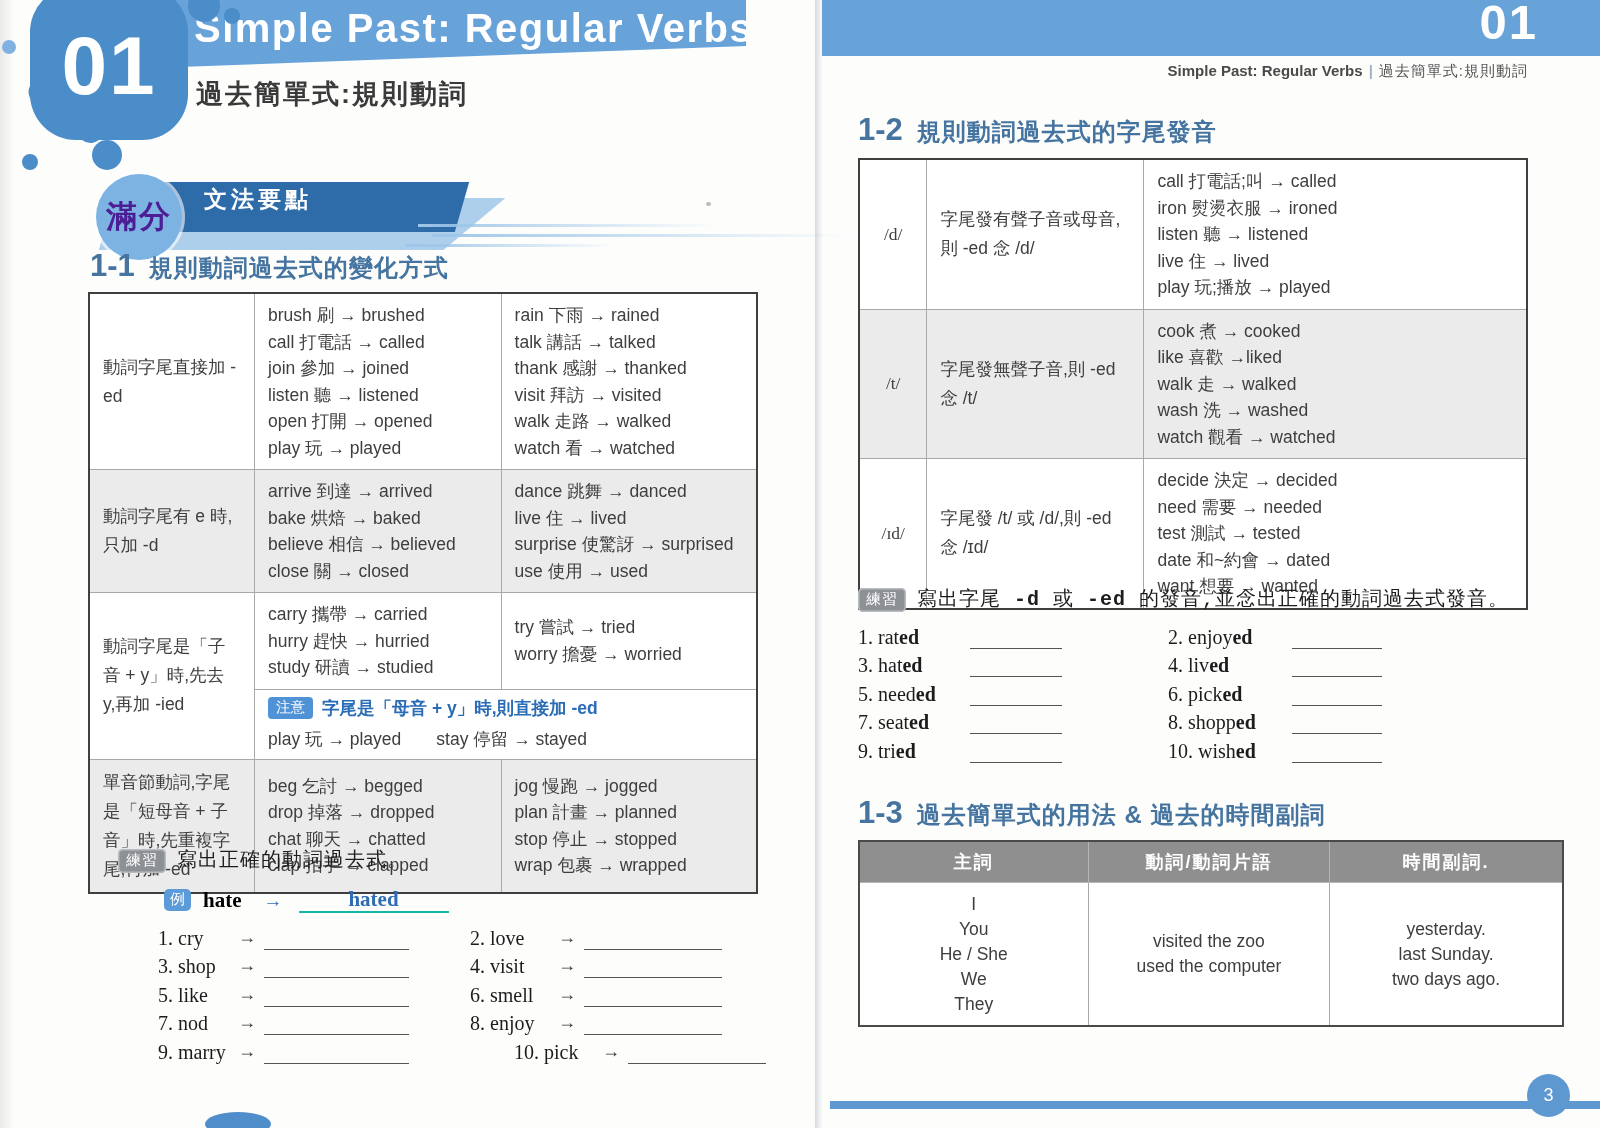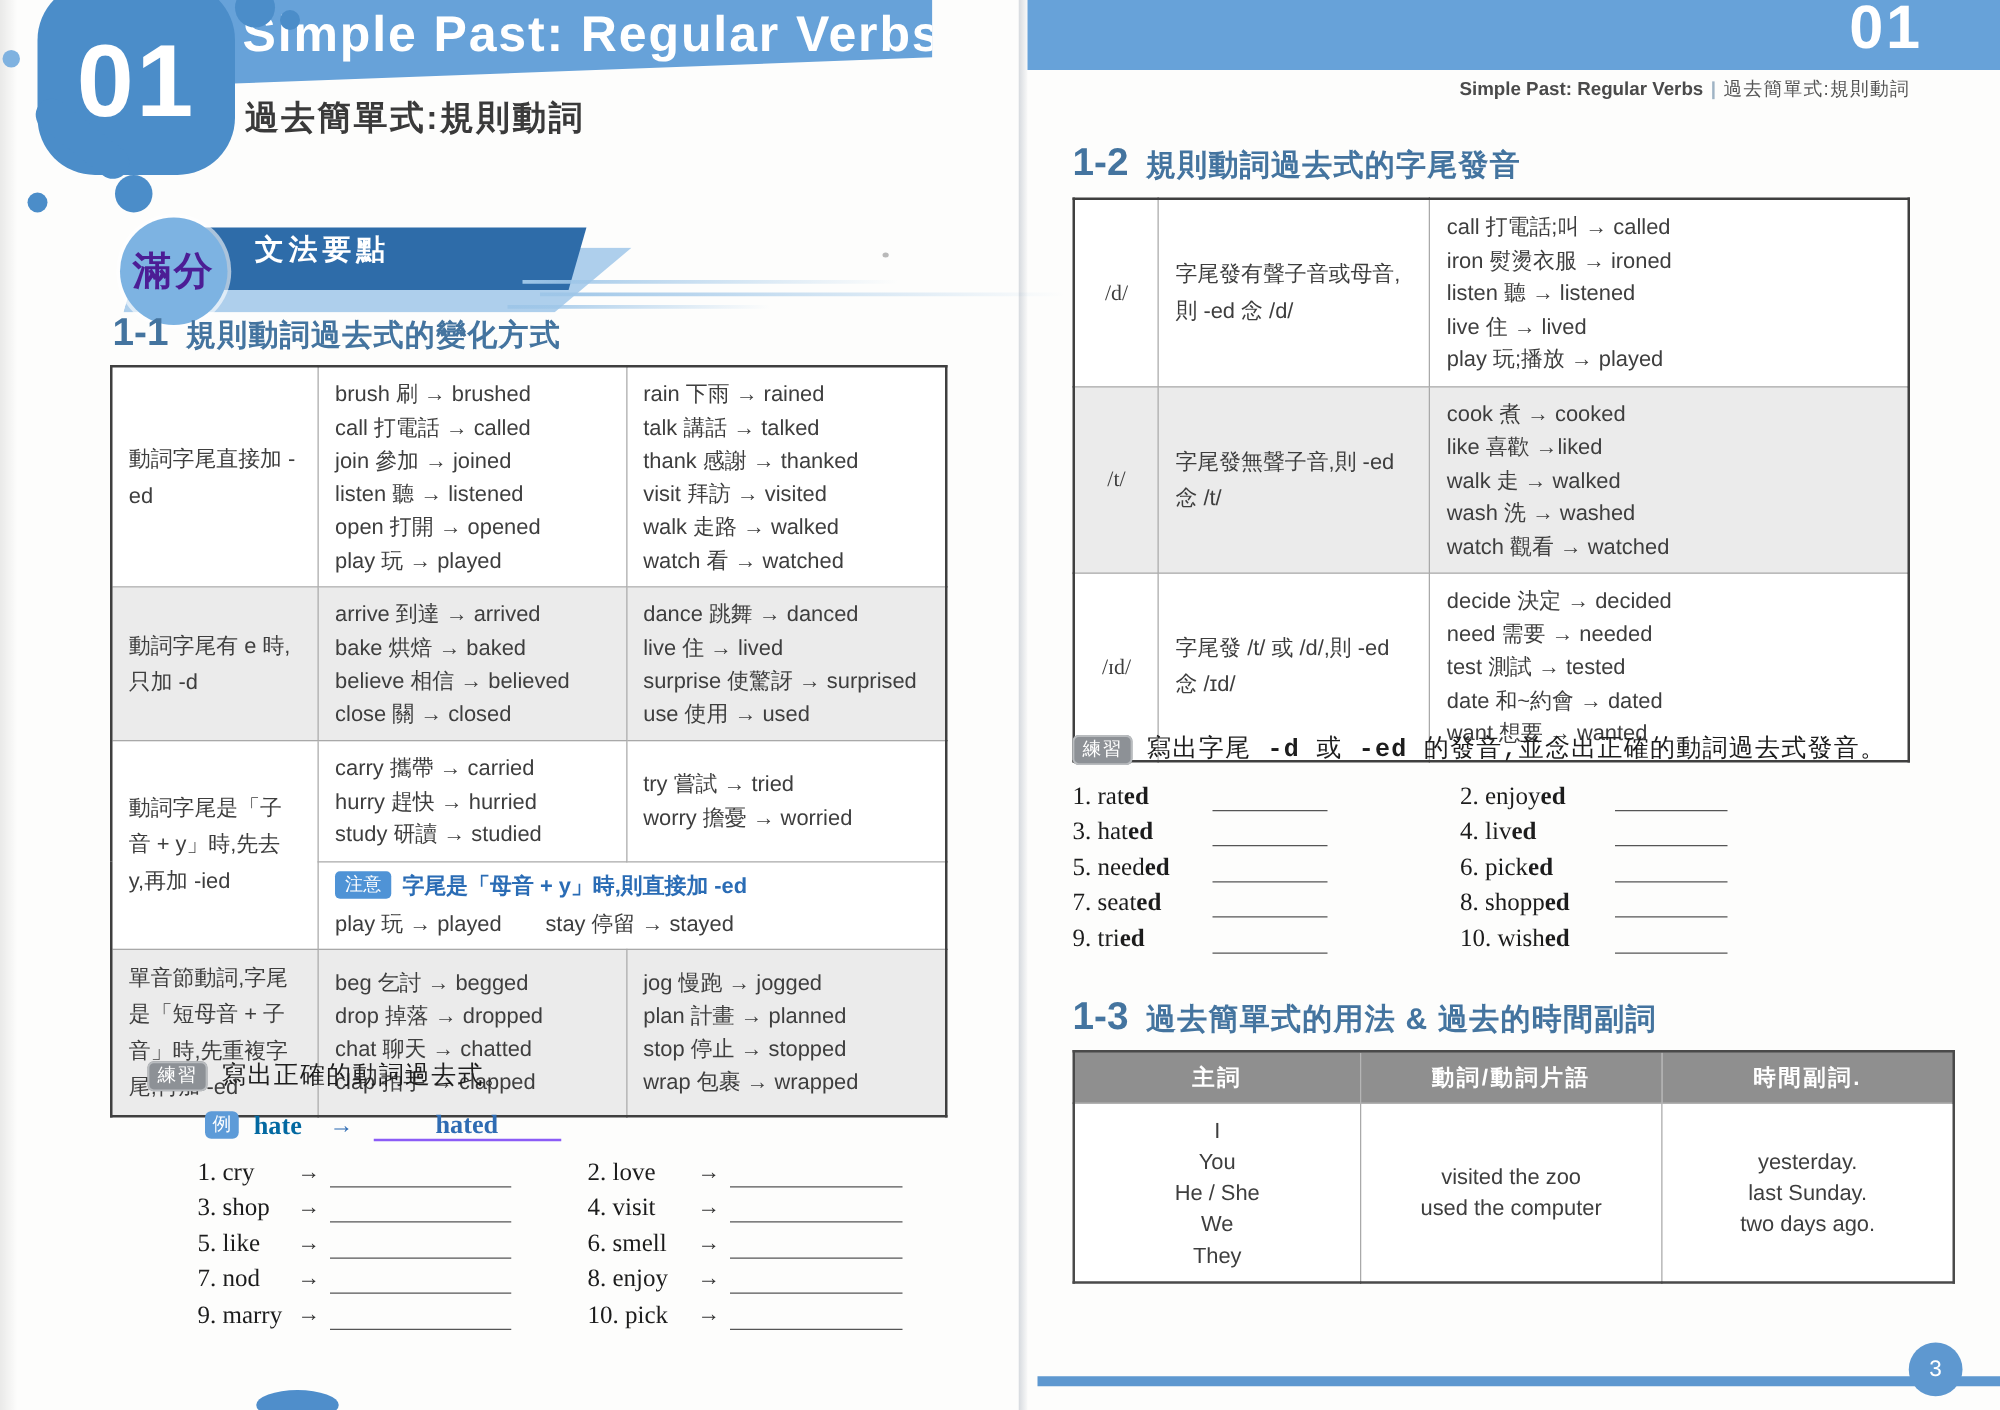--- a/index.html
+++ b/index.html
@@ -85,23 +85,23 @@
   .ex-badge{background:#8d9196;color:#fff;font-size:15px;letter-spacing:1px;
     padding:2px 8px 3px;border-radius:5px;flex:none;margin-top:2px;
     box-shadow:0 0 0 1.5px #b9bcbf inset;}
   .ex-instr{font-family:Liberation Mono, monospace;font-size:20px;color:#1d1d1d;
     letter-spacing:1px;}
   .ex-instr b{font-weight:bold;}
   .eg-row{display:flex;align-items:flex-end;gap:12px;margin:14px 0 6px 46px;}
   .eg-badge{background:#5d9bd8;color:#fff;font-size:15px;padding:1px 6px 2px;
     border-radius:5px;flex:none;margin-bottom:2px;}
   .eg-word{font-family:"Liberation Serif",serif;font-weight:bold;font-size:21px;
-    color:#0369a1;}
+    color:#000000;}
   .eg-arrow{color:#2f6cb3;font-size:19px;margin:0 4px 1px 10px;}
-  .eg-blank{display:inline-block;width:150px;border-bottom:2px solid #8b5cf6;
+  .eg-blank{display:inline-block;width:150px;border-bottom:2px solid #14b8a6;
     text-align:center;font-family:"Liberation Serif",serif;font-weight:bold;
     font-size:21px;color:#2f6cb3;line-height:24px;}
   .ex-cols{display:flex;margin-top:8px;}
   .ex-item{display:flex;align-items:flex-end;height:28.5px;}
   .ex-label{font-family:"Liberation Serif",serif;font-size:20px;color:#1c1c1c;}
   .ex-arrow{font-size:18px;color:#333;margin:0 8px 2px 0;}
   .ex-blank{display:inline-block;border-bottom:1.5px solid #555;height:20px;}
   .exw{font-family:"Liberation Serif",serif;font-size:20px;color:#1c1c1c;}
   .exw b{font-weight:bold;}
 
@@ -292,21 +292,21 @@
             <span class="ex-label" style="width:88px;">6. smell</span>
             <span class="ex-arrow">→</span>
             <span class="ex-blank" style="width:138px;"></span>
           </div>
         <div class="ex-item">
             <span class="ex-label" style="width:88px;">8. enjoy</span>
             <span class="ex-arrow">→</span>
             <span class="ex-blank" style="width:138px;"></span>
           </div>
         <div class="ex-item">
-            <span class="ex-label" style="width:88px;">10. pick</span>
+            <span class="ex-label" style="width:88px;margin-left:44px;">10. pick</span>
             <span class="ex-arrow">→</span>
             <span class="ex-blank" style="width:138px;"></span>
           </div>
       </div>
     </div>
   </div>
 
   <div class="abs foot-left-dot"></div>
 </div>
 

